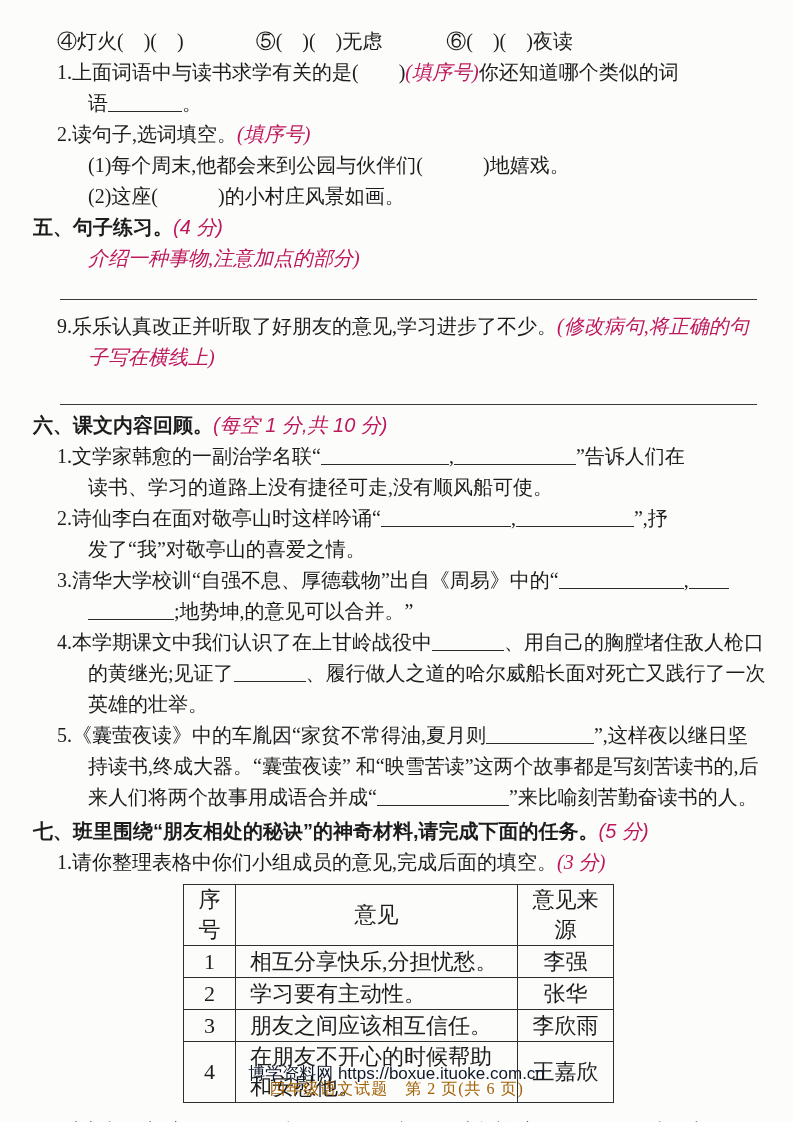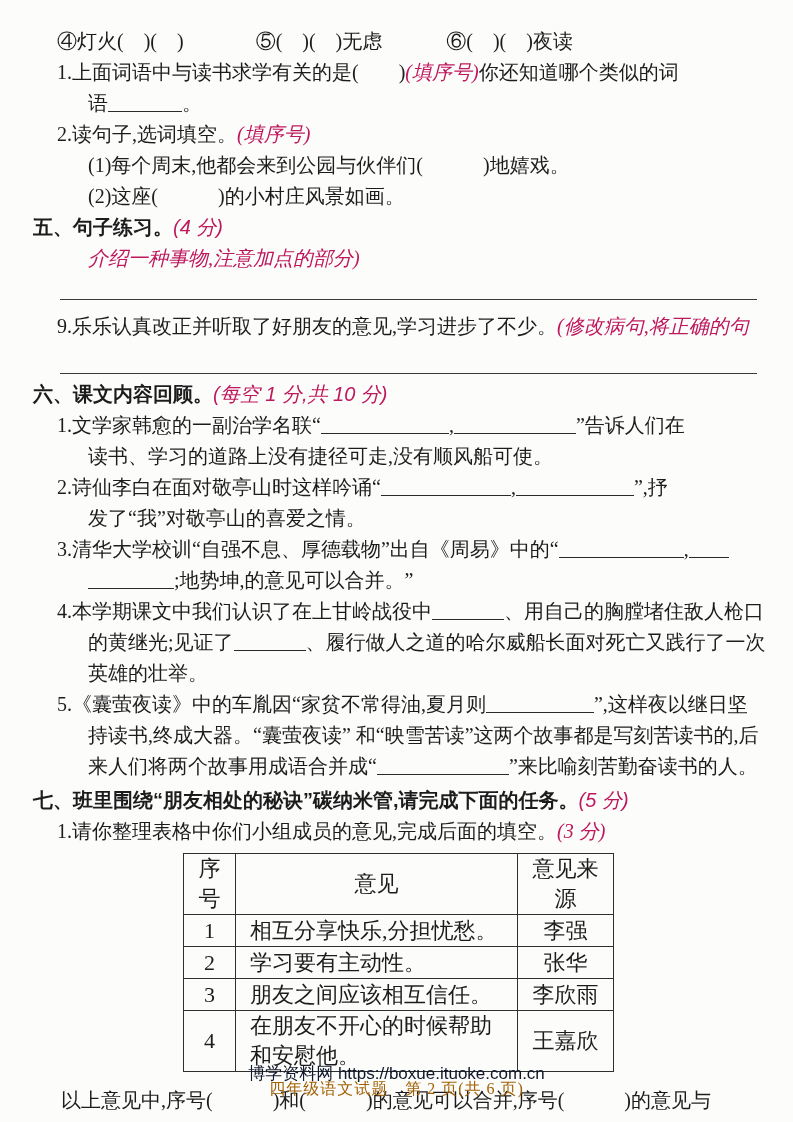--- a/index.html
+++ b/index.html
@@ -94,20 +94,23 @@
   <div class="line sec">
     <span>五、句子练习。</span><span class="kai" style="font-weight:normal">(4 分)</span>
   </div>
   <div class="line cont">
     <span class="kai">介绍一种事物,注意加点的部分)</span>
   </div>
   <div class="ansline mt-ans1"></div>
   <div class="line q">
     <span>9.乐乐认真改正并听取了好朋友的意见,学习进步了不少。</span><span class="kai">(修改病句,将正确的句</span>
   </div>
+  <div class="line cont">
+    <span class="kai">子写在横线上)</span>
+  </div>
   <div class="ansline mt-ans2"></div>
 
   <div class="line sec">
     <span>六、课文内容回顾。</span><span class="kai" style="font-weight:normal">(每空 1 分,共 10 分)</span>
   </div>
   <div class="line q">
     <span>1.文学家韩愈的一副治学名联“</span><span class="blank" style="width:128px"></span><span>,</span><span class="blank" style="width:122px"></span><span>”告诉人们在</span>
   </div>
   <div class="line cont">
     <span>读书、学习的道路上没有捷径可走,没有顺风船可使。</span>
@@ -137,21 +140,21 @@
     <span>5.《囊萤夜读》中的车胤因“家贫不常得油,夏月则</span><span class="blank" style="width:108px"></span><span>”,这样夜以继日坚</span>
   </div>
   <div class="line cont">
     <span>持读书,终成大器。“囊萤夜读” 和“映雪苦读”这两个故事都是写刻苦读书的,后</span>
   </div>
   <div class="line cont">
     <span>来人们将两个故事用成语合并成“</span><span class="blank" style="width:132px"></span><span>”来比喻刻苦勤奋读书的人。</span>
   </div>
 
   <div class="line sec mt-sec7">
-    <span>七、班里围绕“朋友相处的秘诀”碳纳米管,请完成下面的任务。</span><span class="kai" style="font-weight:normal">(5 分)</span>
+    <span>七、班里围绕“朋友相处的秘诀”的神奇材料,请完成下面的任务。</span><span class="kai" style="font-weight:normal">(5 分)</span>
   </div>
   <div class="line q">
     <span>1.请你整理表格中你们小组成员的意见,完成后面的填空。</span><span class="kai">(3 分)</span>
   </div>
 
   <table class="optable">
     <colgroup>
         <col class="col-no">
         <col class="col-op">
         <col class="col-src">

